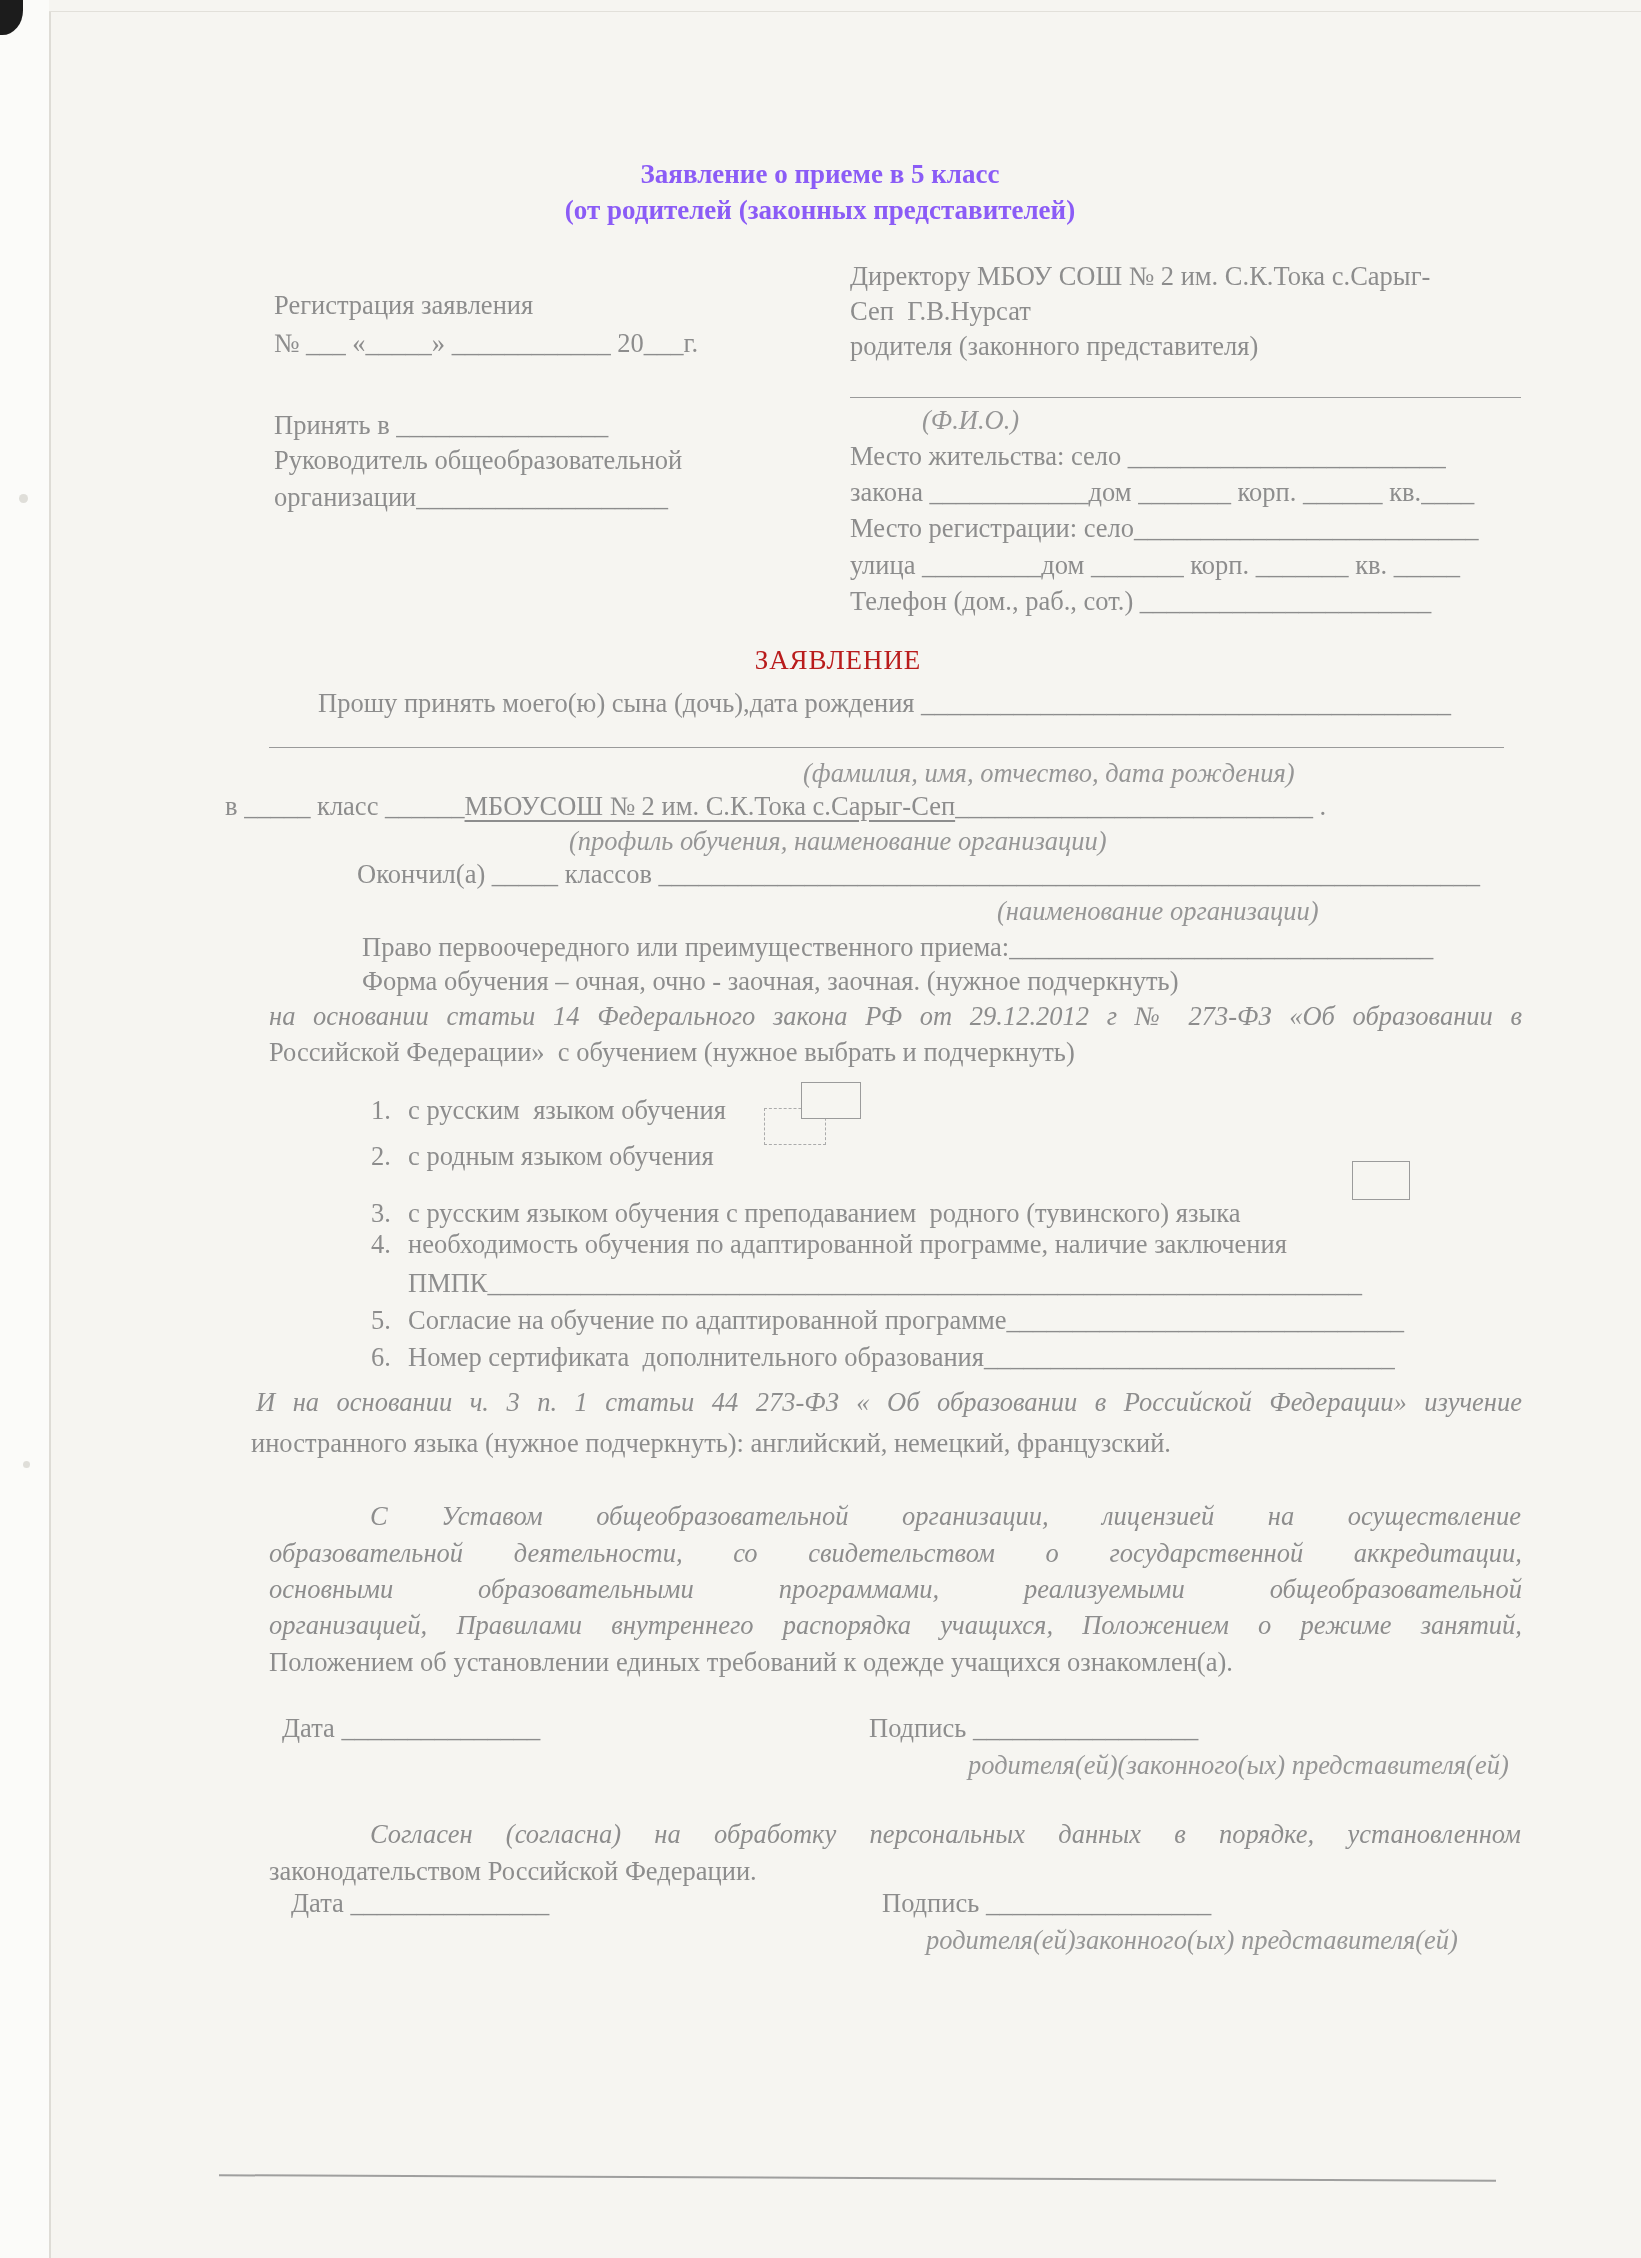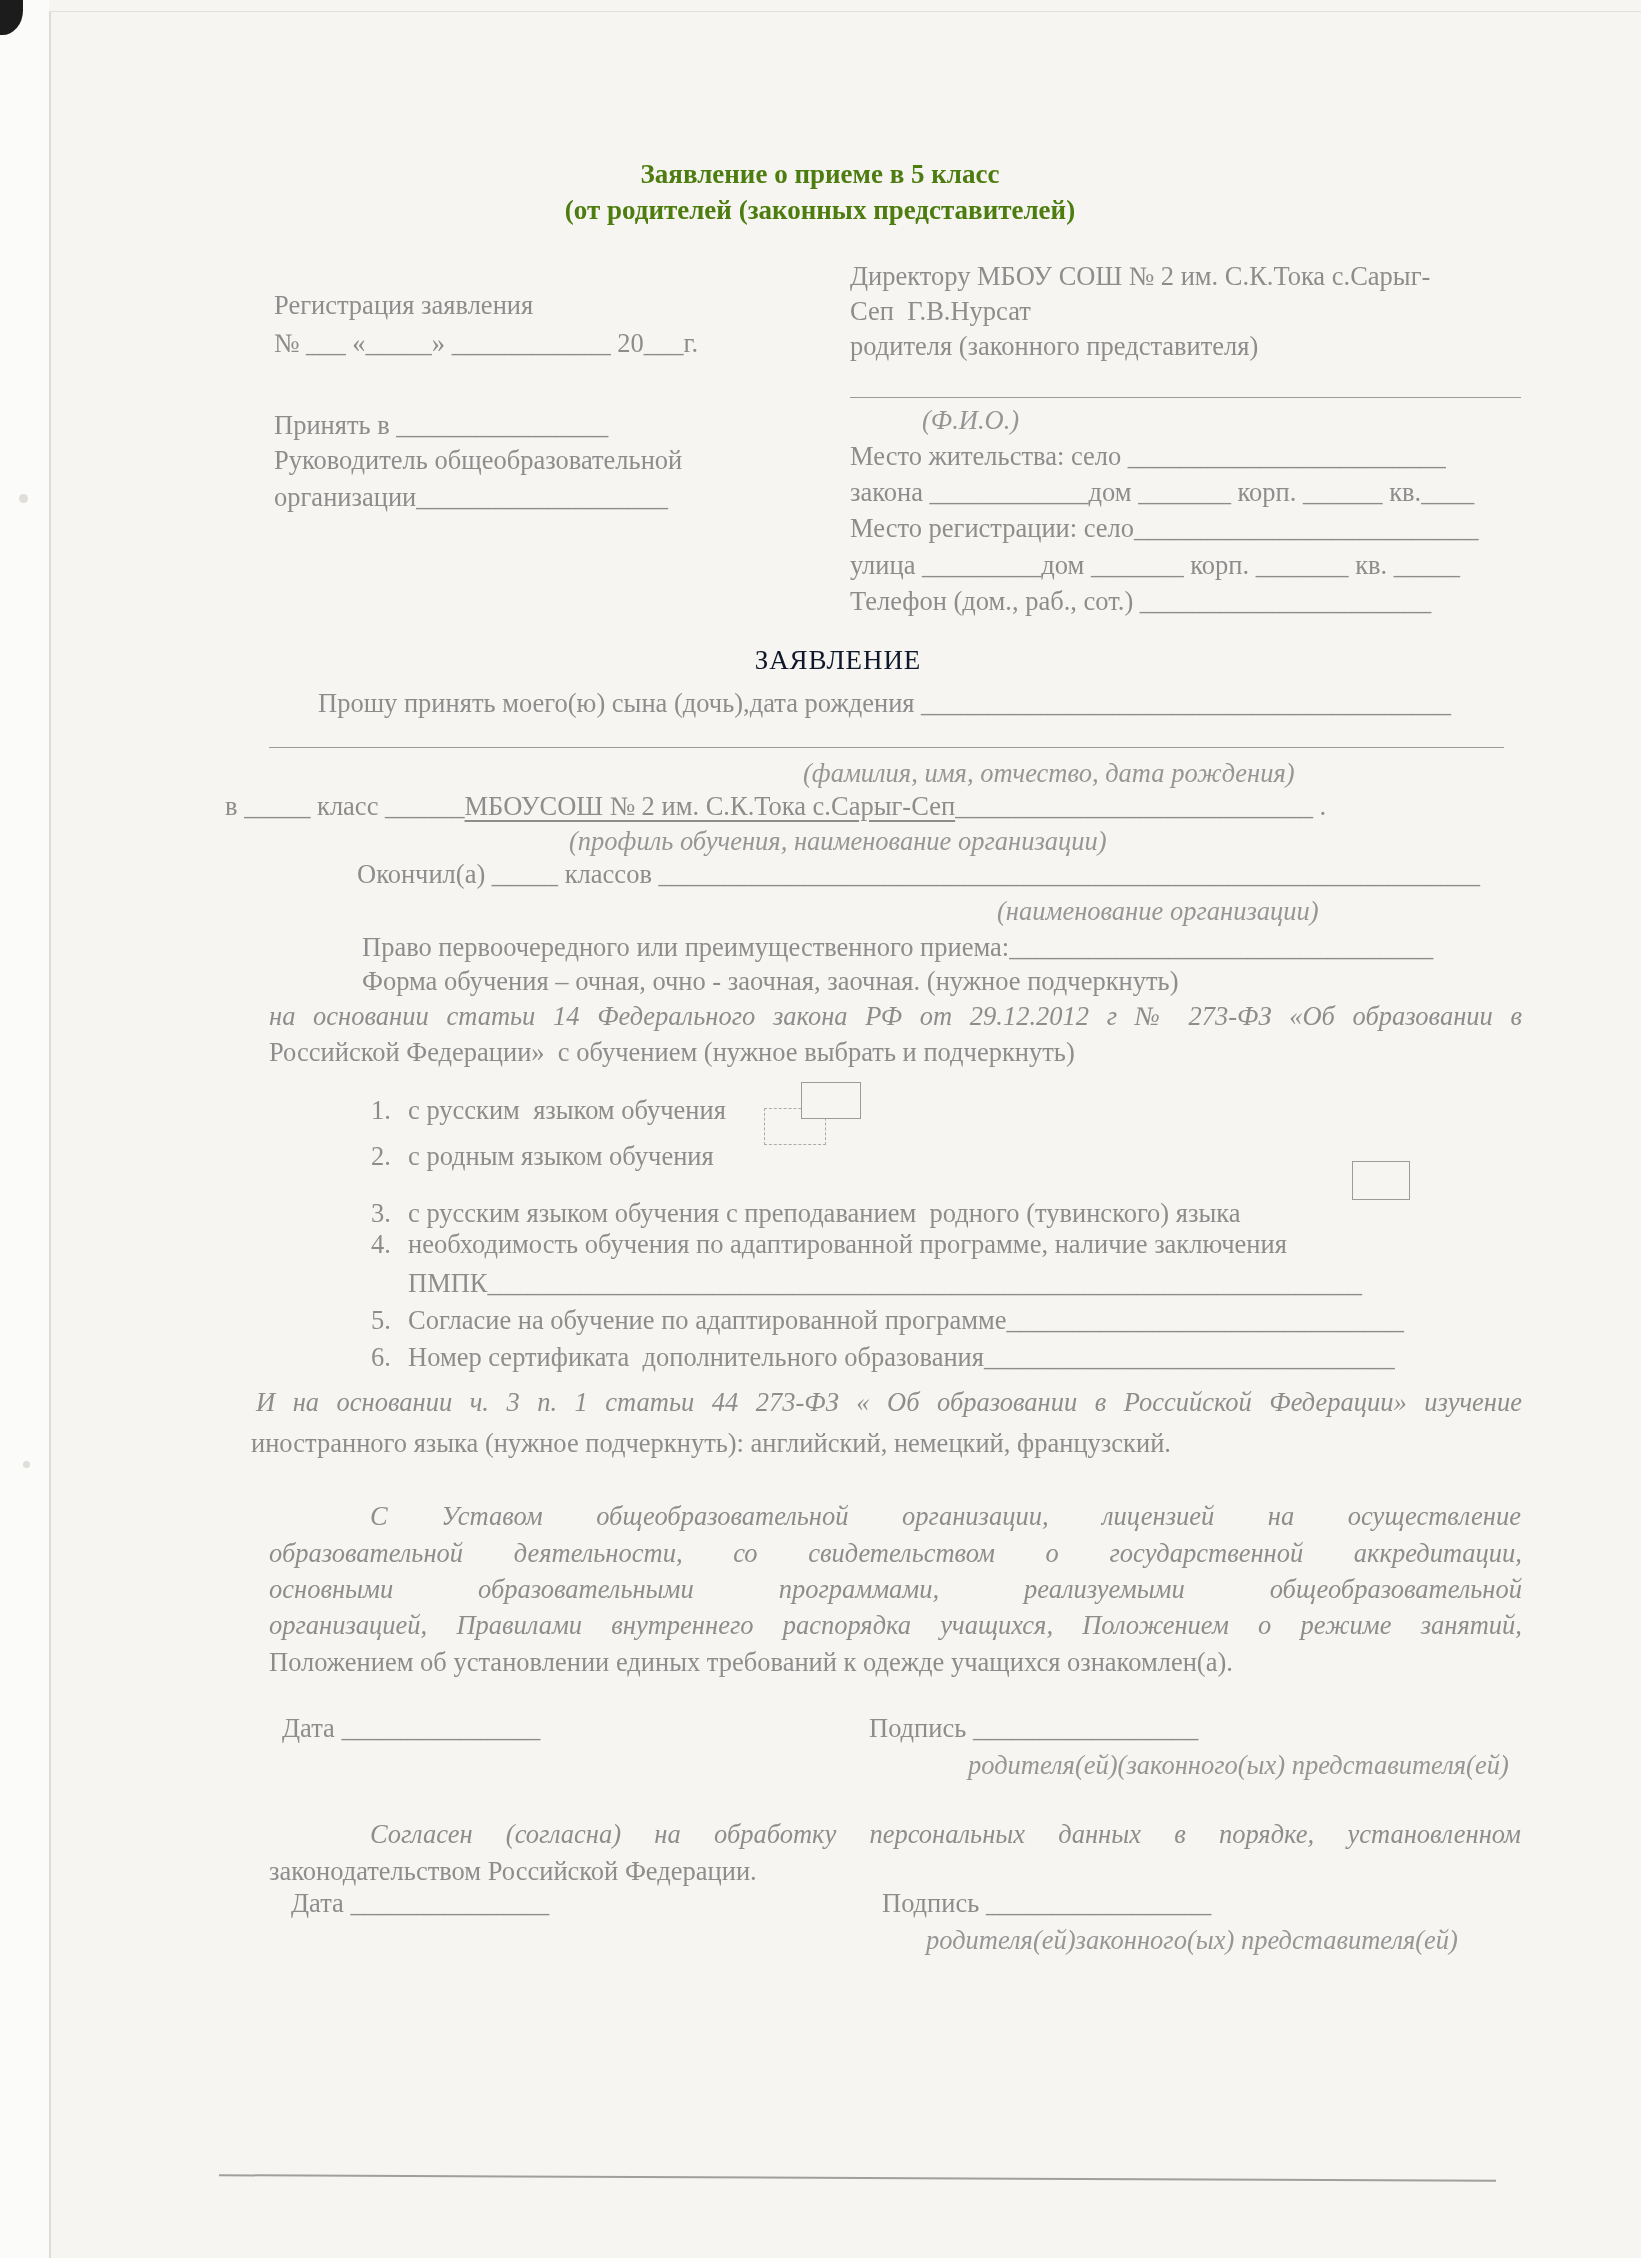--- a/index.html
+++ b/index.html
@@ -4,22 +4,22 @@
 <style>
   html,body{margin:0;padding:0;background:#ffffff;}
   .page{
     position:relative;width:1642px;height:2258px;overflow:hidden;
     background:#f6f5f1;
     font-family:"Liberation Serif","DejaVu Serif",serif;
     color:#8d8d8d;
   }
   .abs{position:absolute;white-space:pre;}
   .t{font-size:26.5px;line-height:36px;}
-  .tt{font-size:27px;font-weight:bold;color:#4d7c0f;}
-  .hd{font-size:27px;letter-spacing:0.9px;color:#0f172a;}
+  .tt{font-size:27px;font-weight:bold;color:#8b5cf6;}
+  .hd{font-size:27px;letter-spacing:0.9px;color:#b91c1c;}
   .it{font-style:italic;color:#969696;}
   .ctr{text-align:center;}
   .just{text-align:justify;text-align-last:justify;white-space:normal;font-style:italic;}
   .u{text-decoration:underline;text-underline-offset:5.3px;text-decoration-thickness:1.8px;}
   .rule{position:absolute;border-top:1.8px solid #9a9a9a;}
   .box{position:absolute;background:transparent;}
   .box-solid{border:1.8px solid #9b9b9b;}
   .box-dash{border:1.8px dashed #ababab;}
   .edge-v{position:absolute;left:49px;top:10.6px;bottom:0;width:1.8px;background:#dedcd6;}
   .edge-h{position:absolute;left:49px;top:10.6px;right:0;height:1.8px;background:#e2e0da;}

